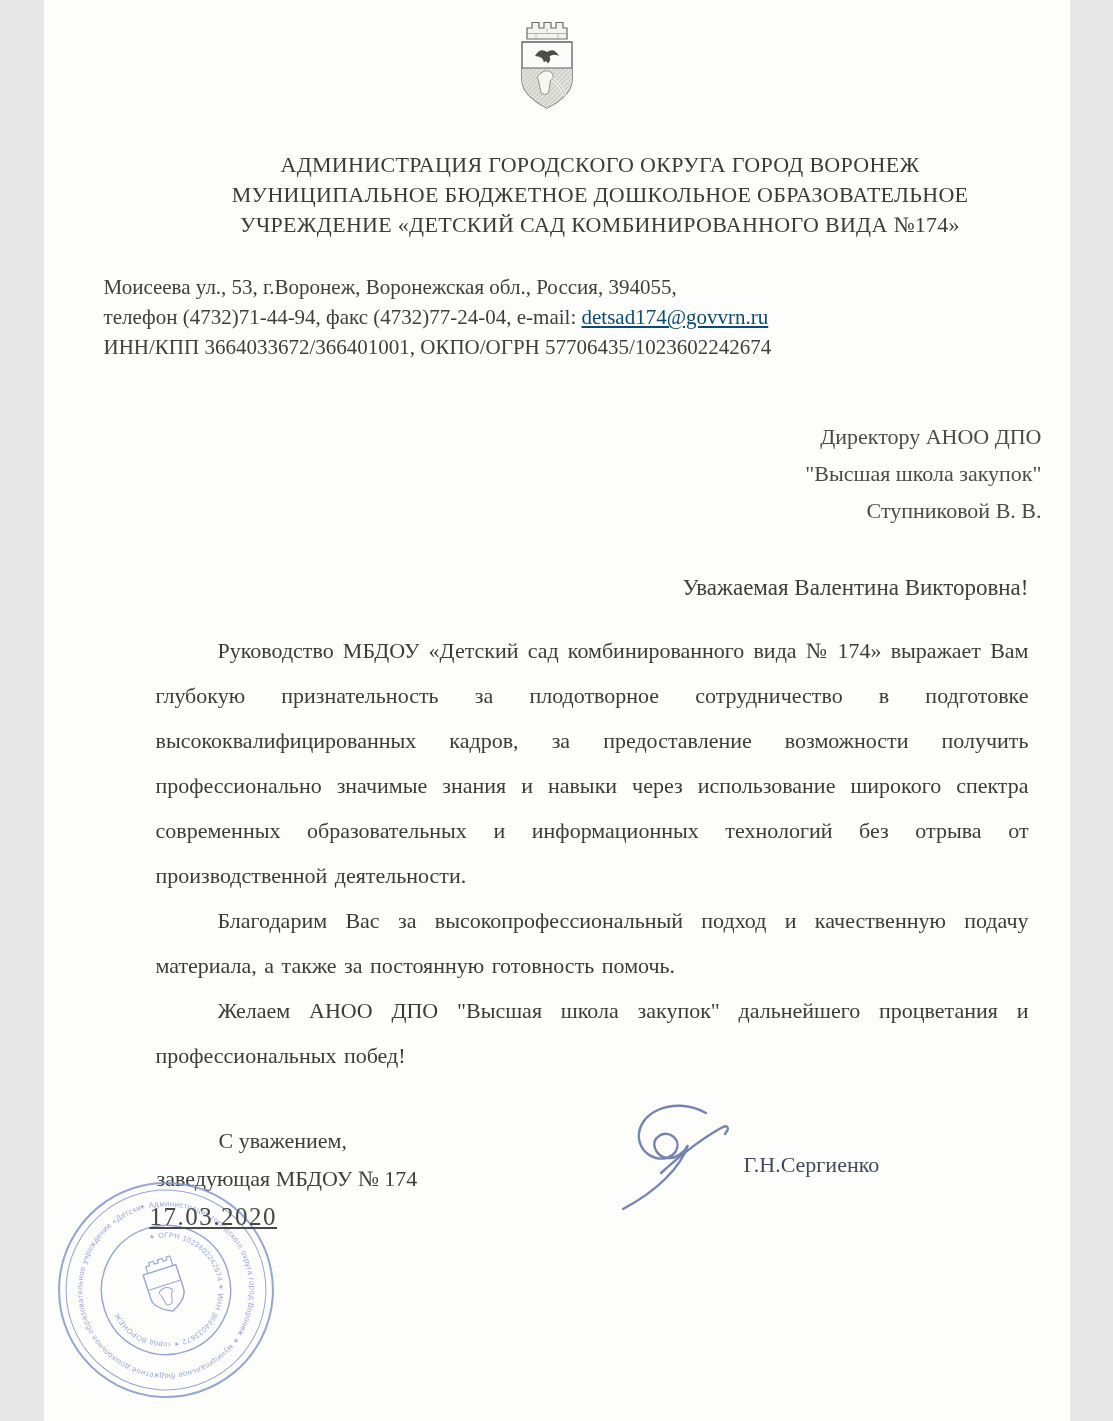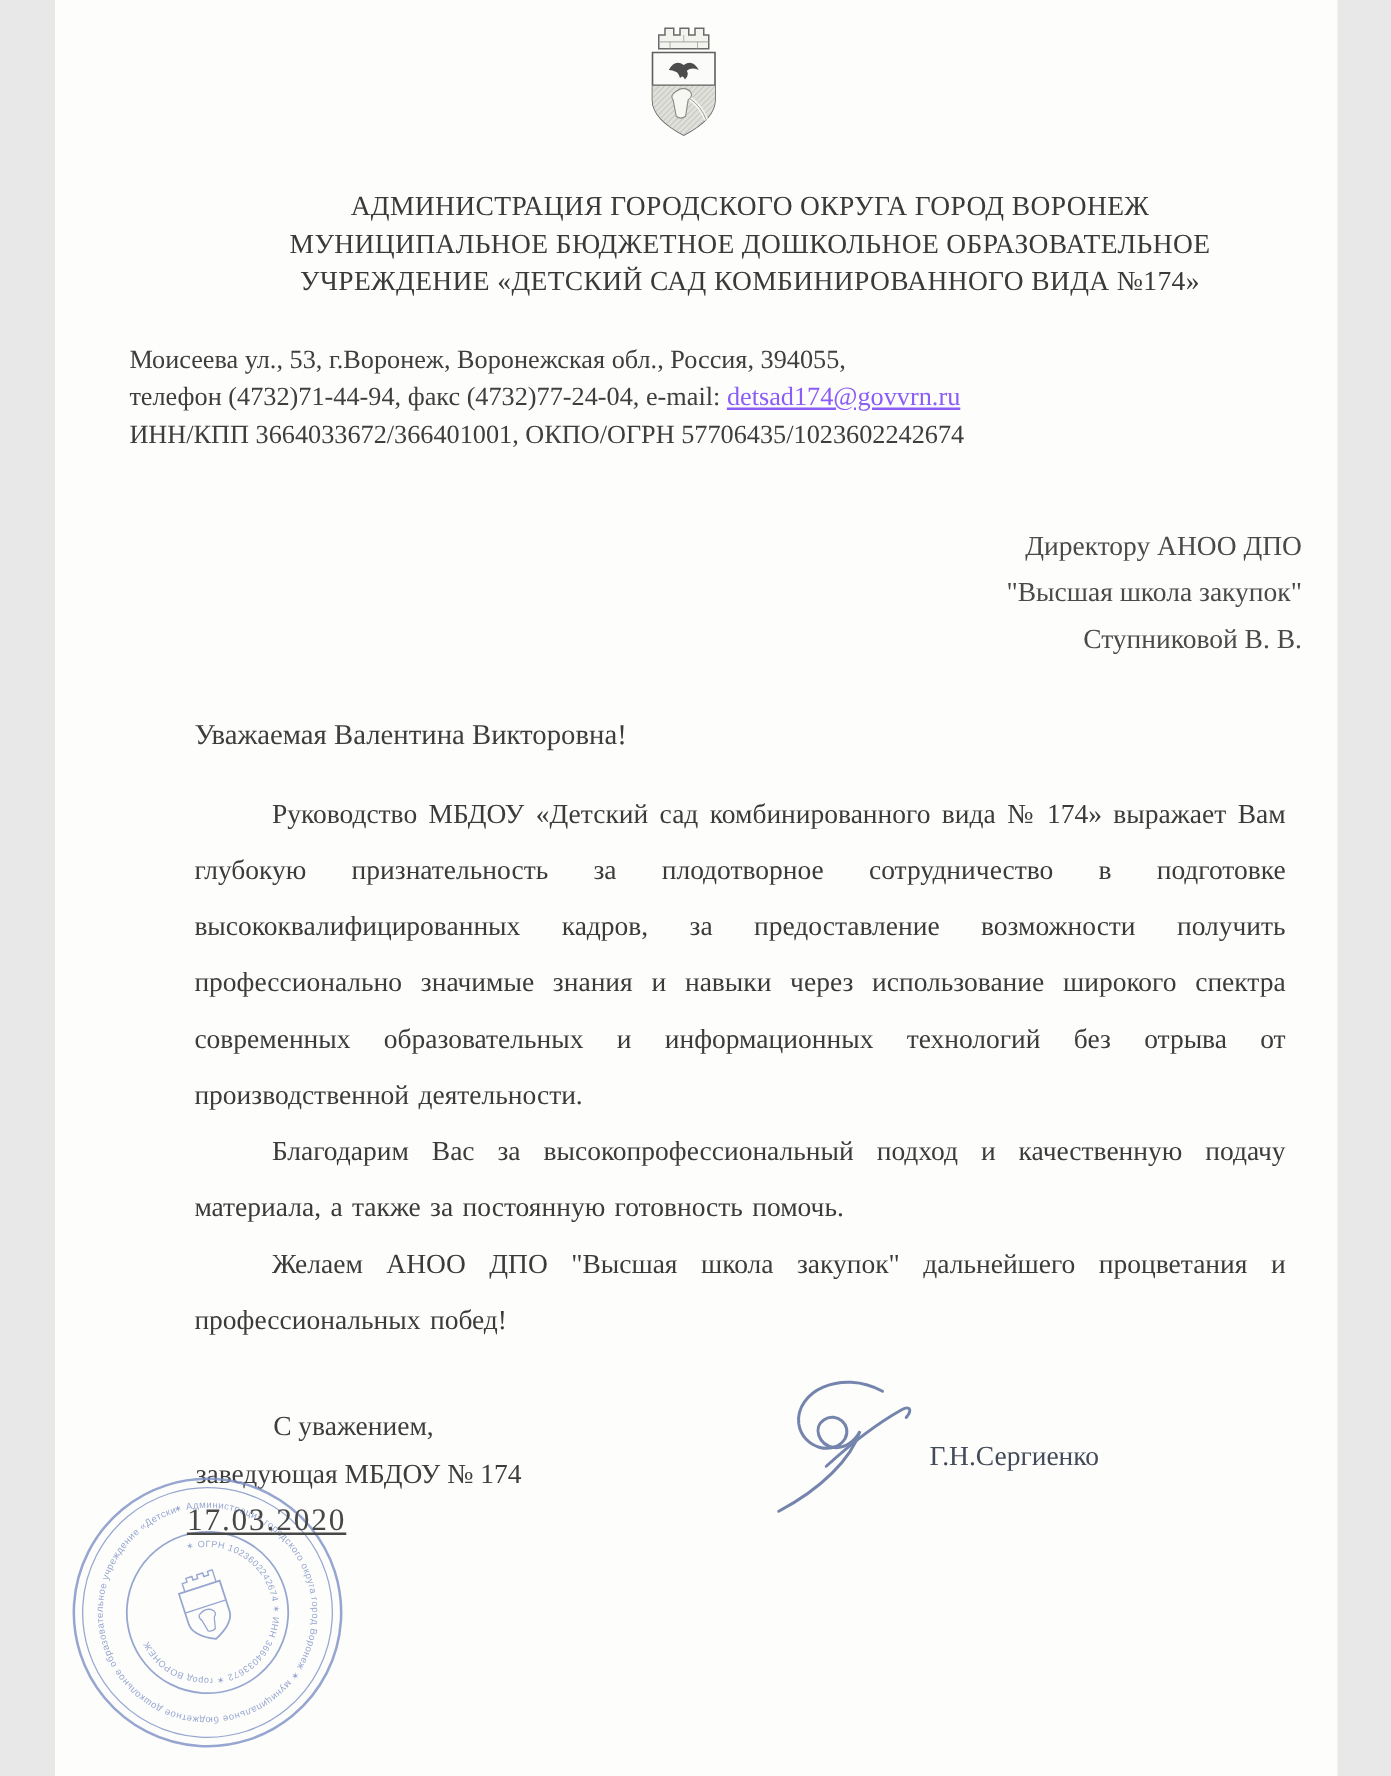--- a/index.html
+++ b/index.html
@@ -15,28 +15,28 @@
   .emblem{position:absolute;left:470px;top:18px;width:66px;height:94px;}
   .org-header{
     position:absolute;top:150px;left:60px;width:993px;
     text-align:center;font-size:22px;line-height:30px;
     letter-spacing:.3px;color:#3a3a3a;
   }
   .org-address{
     position:absolute;top:272px;left:60px;width:993px;
     text-align:left;font-size:21px;line-height:30px;color:#3e3e3e;
   }
-  .email{ text-decoration:underline;color:#8b5cf6; }
+  .email{ text-decoration:underline;color:#0c4a6e; }
   .recipient{
     position:absolute;top:418px;left:668px;width:330px;
     text-align:right;font-size:22px;line-height:37px;color:#4a4a4a;
   }
   .salutation{
     position:absolute;top:575px;left:112px;width:873px;
-    text-align:left;font-size:23px;color:#3d3d3d;
+    text-align:right;font-size:23px;color:#3d3d3d;
   }
   .body-text{
     position:absolute;top:628px;left:112px;width:873px;
     font-size:22px;line-height:45px;color:#3b3b3b;
     text-align:justify;word-spacing:2px;
   }
   .body-text p{margin:0;text-indent:62px;}
   .closing{
     position:absolute;top:1122px;left:113px;width:420px;
     font-size:22px;line-height:38px;color:#3d3d3d;

